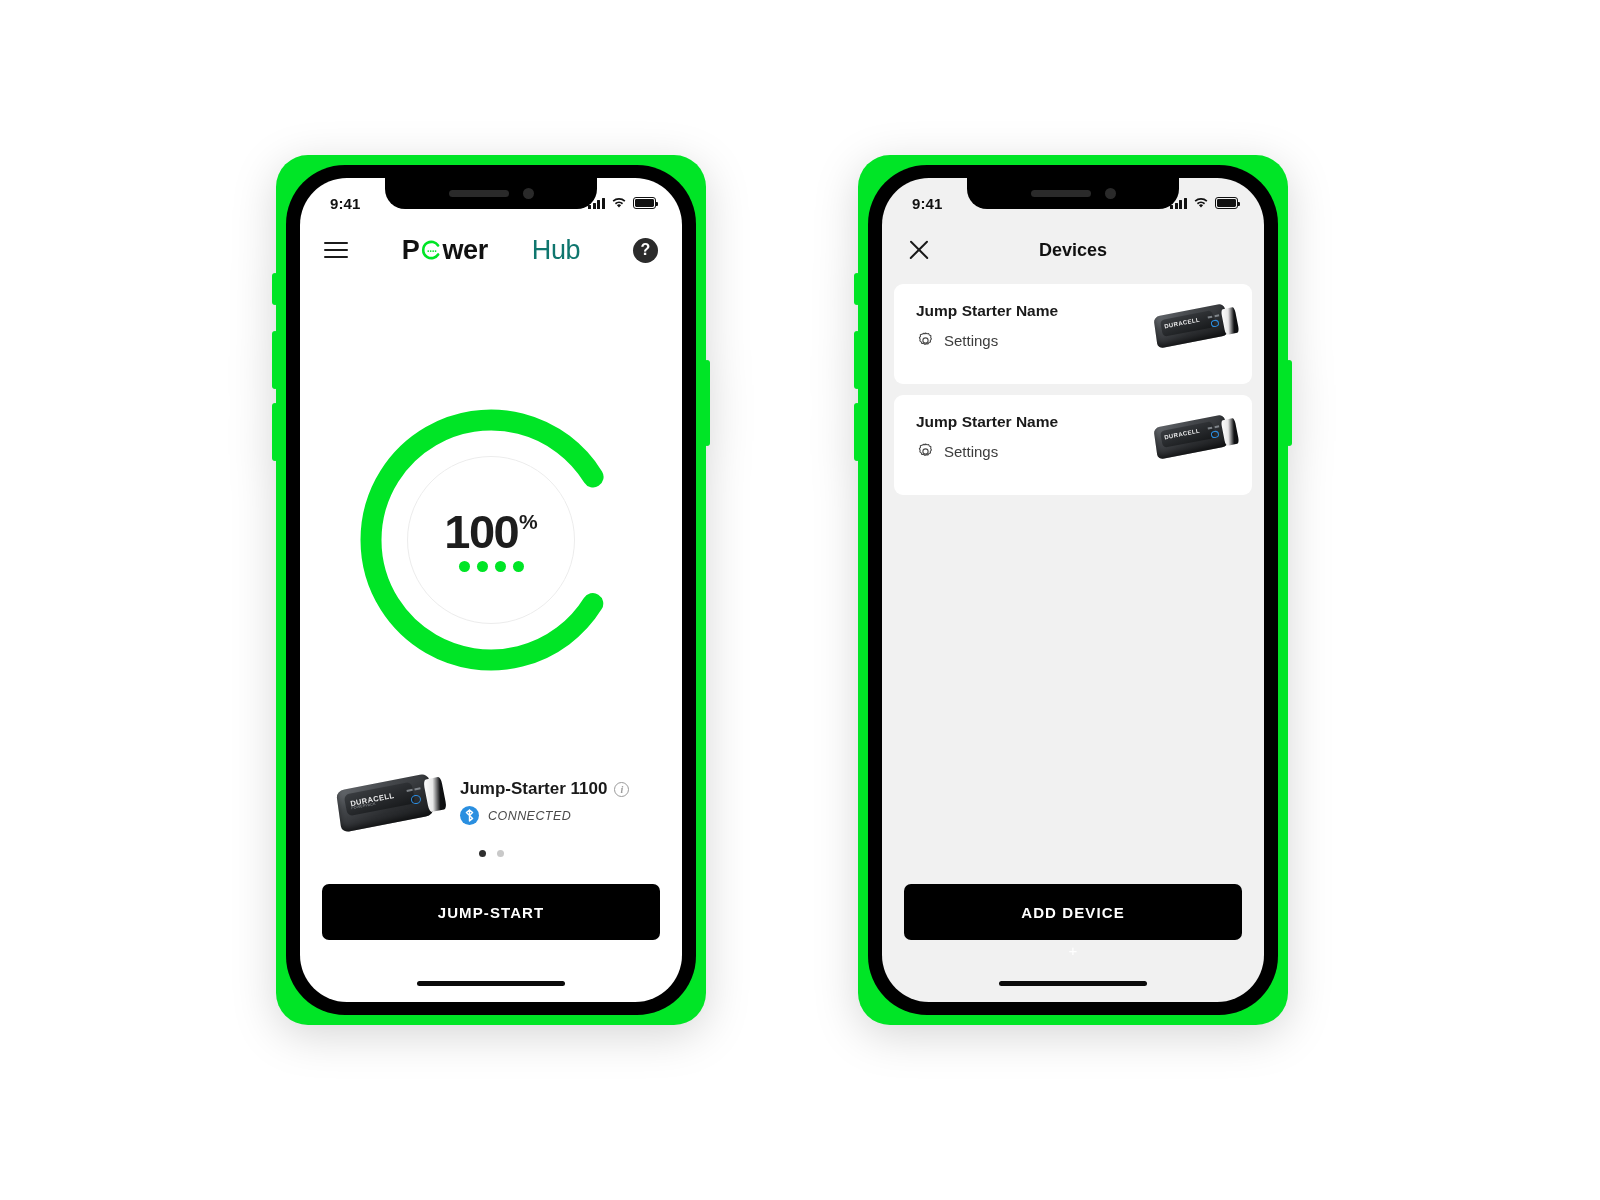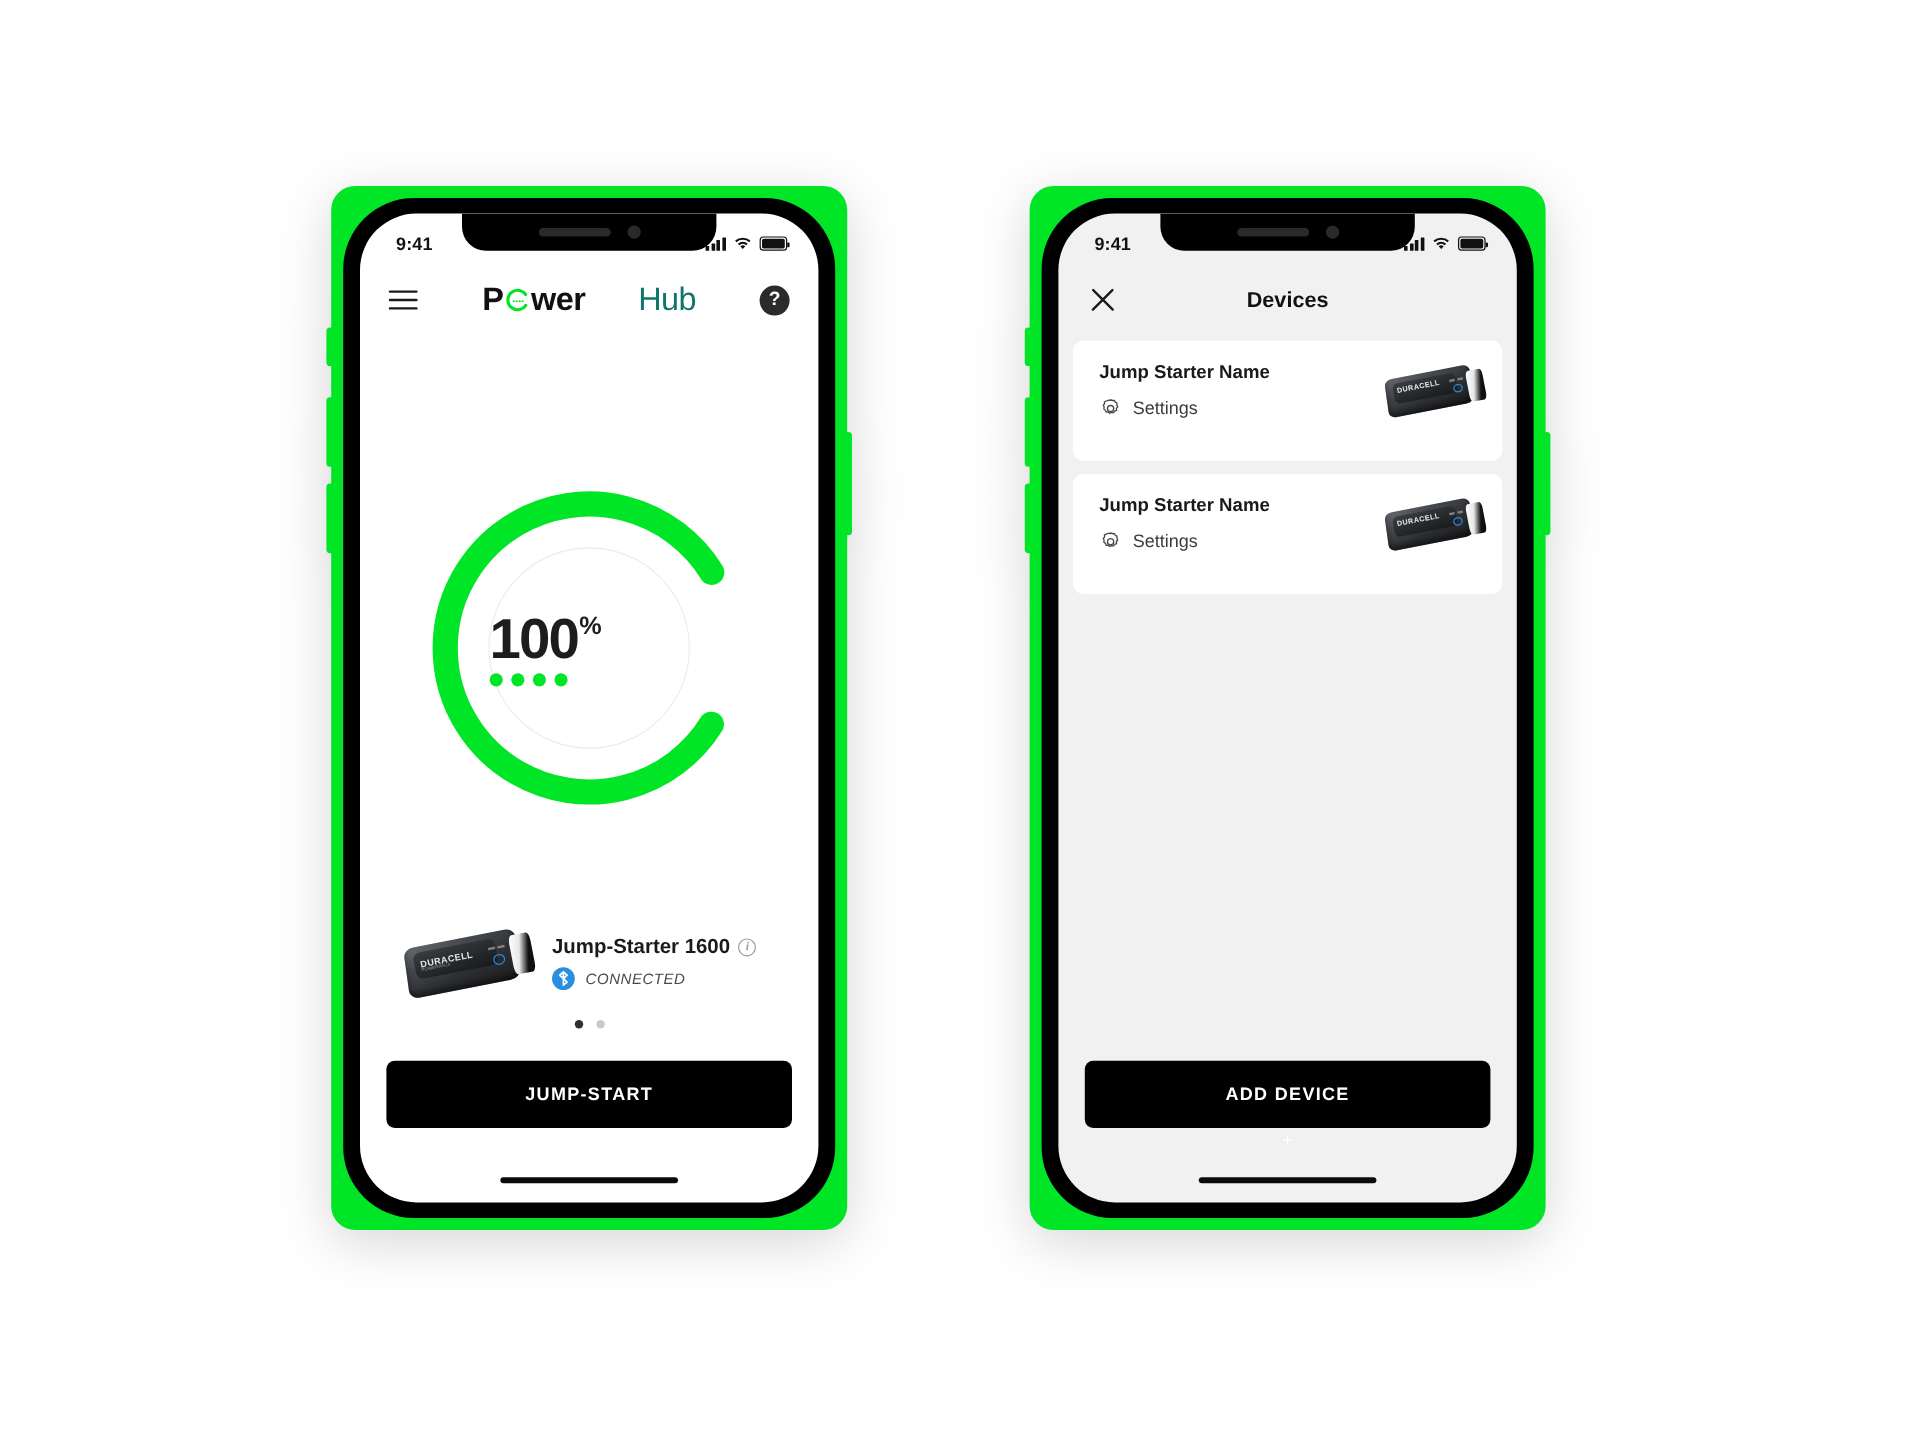--- a/index.html
+++ b/index.html
@@ -8,21 +8,21 @@
     background: #ffffff;
     font-family: "Liberation Sans", sans-serif;
     overflow: hidden;
   }
   .stage { position: relative; width: 1600px; height: 1200px; }
 
   
   .phone {
     position: absolute;
     width: 430px; height: 870px;
-    border-radius: 20px;
+    border-radius: 32px;
     background: #00e526;
     padding: 10px;
     filter: drop-shadow(0 10px 22px rgba(0,0,0,0.16));
   }
   .phone.left  { left: 276px; top: 155px; }
   .phone.right { left: 858px; top: 155px; }
 
   .bezel {
     position: relative;
     width: 100%; height: 100%;
@@ -162,21 +162,21 @@
     width: 272px; height: 272px;
   }
   .gauge-wrap svg { position:absolute; inset:0; }
   .gauge-inner {
     position:absolute; left:50%; top:50%;
     transform: translate(-50%,-50%);
     width: 168px; height: 168px;
     border-radius: 50%;
     border: 1.4px solid #ececec;
     display:flex; flex-direction:column;
-    justify-content:center;
+    align-items:center; justify-content:center;
     gap: 6px;
   }
   .pct {
     display:flex; align-items:flex-start;
     font-size: 47px; font-weight: 800; color:#1d1d1d;
     letter-spacing: -1.6px; line-height:1;
   }
   .pct .sym { font-size: 21px; font-weight: 800; margin-top: 3px; margin-left: 1px; letter-spacing:0; }
   .dots4 { display:flex; gap:7px; }
   .dots4 i { width:11px; height:11px; border-radius:50%; background:#00e526; display:block; }
@@ -400,21 +400,21 @@
             <div class="body"></div>
             <div class="face"></div>
             <div class="brandmark">DURACELL</div>
             <div class="subline">POWERPACK</div>
             <div class="glyphs"></div>
             <div class="bluebtn"></div>
             <div class="cap"></div>
           </div>
           <div class="col">
             <div class="devname">
-              <span>Jump-Starter 1600</span>
+              <span>Jump-Starter 1100</span>
               <span class="info-i">i</span>
             </div>
             <div class="connrow">
               <span class="bt-badge">
                 <svg width="9" height="13" viewBox="0 0 9 13">
                   <path d="M4.5 6.5 1.4 3.6 4.5 1v11l3.1-2.6L4.5 6.5 7.6 3.6 4.5 1" fill="none" stroke="#fff" stroke-width="1.4" stroke-linejoin="round" stroke-linecap="round"></path>
                 </svg>
               </span>
               <span class="connlabel">CONNECTED</span>
             </div>

